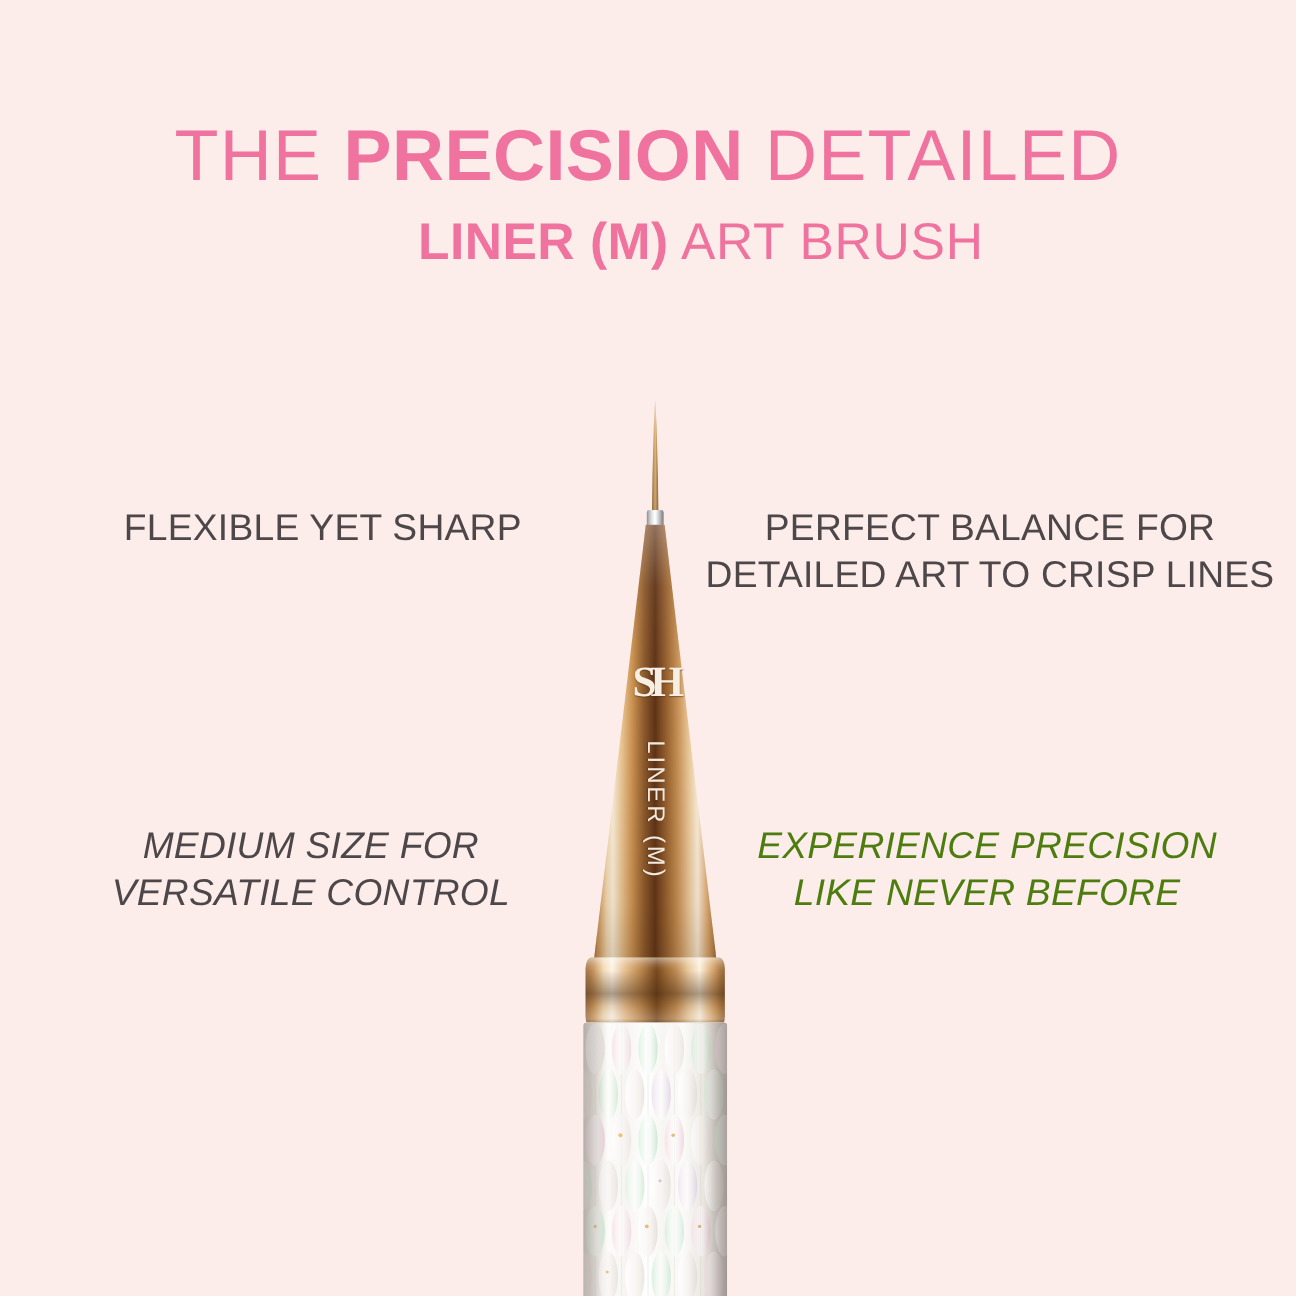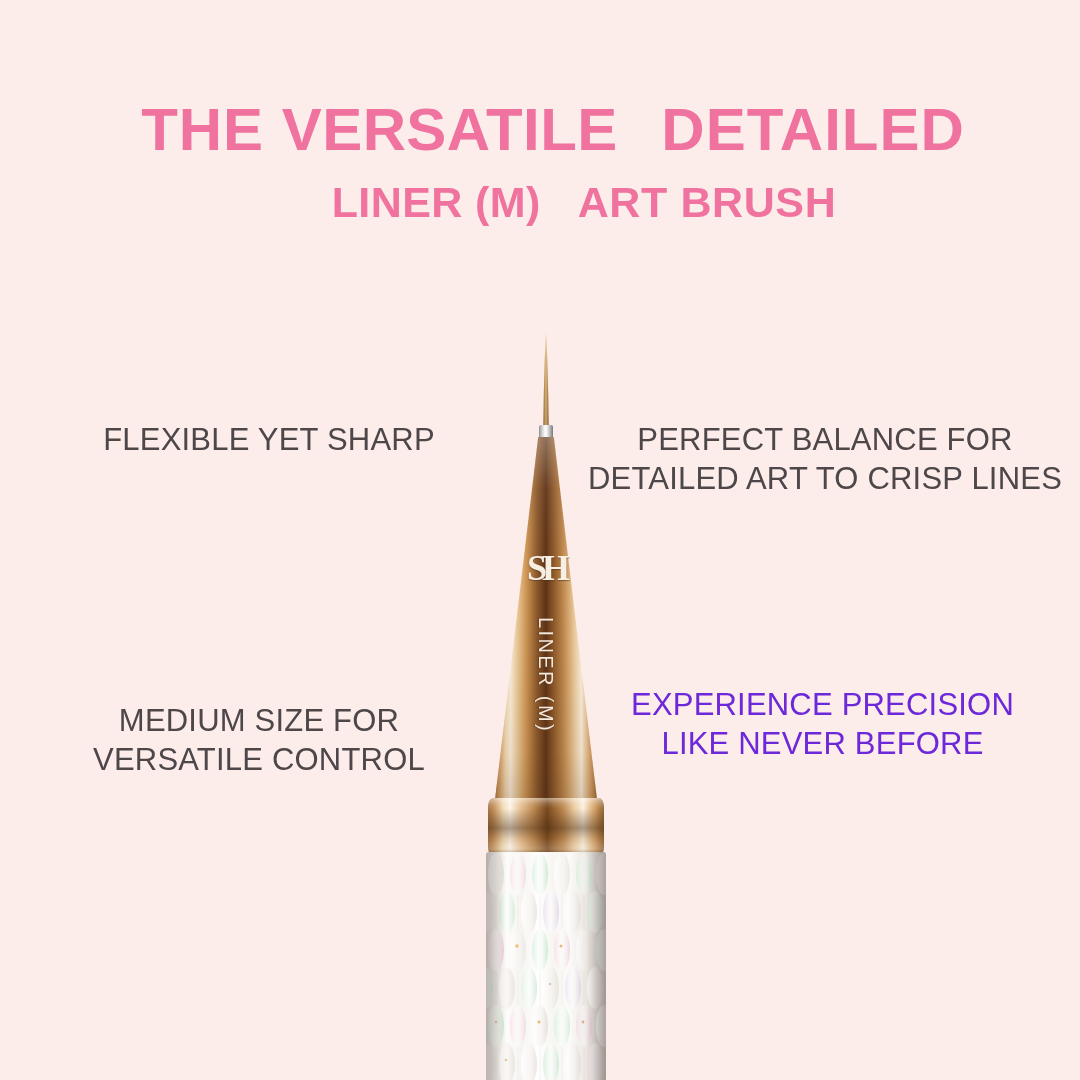--- a/index.html
+++ b/index.html
@@ -36,36 +36,36 @@
   }
   #headline-line2 {
     top: 178px;
     font-size: 43px;
     letter-spacing: 0.6px;
     line-height: 48px;
     font-weight: 300;
     padding-left: 44px;
   }
   .hl-bold { font-weight: 700; letter-spacing: 0.4px; }
-  .hl-light { font-weight: 700; margin-left: 26px; }
+  .hl-light { font-weight: 400; }
 
   
   .feature {
     position: absolute;
     color: #4e474a;
     font-weight: 300;
     font-size: 31px;
     line-height: 39px;
     letter-spacing: 0.2px;
     text-align: center;
     white-space: pre-line;
   }
   #feature-tl { left: 34px;  top: 420px; width: 470px; }
   #feature-tr { left: 580px; top: 420px; width: 490px; }
-  #feature-bl { left: 24px;  top: 701px; width: 470px; }
+  #feature-bl { left: 24px;  top: 685px; width: 470px; font-style: italic; }
   #feature-br { left: 600px; top: 685px; width: 445px; }
 
   
   #brush {
     position: absolute;
     left: 546px;
     top: 0;
     width: 0;
     height: 1080px;
   }
@@ -272,33 +272,33 @@
       rgba(160,150,145,0.10) 88%,
       rgba(140,130,125,0.38) 100%);
     pointer-events: none;
   }
 </style>
 </head>
 <body>
 
 <div id="canvas" style="background: rgb(252, 237, 234);">
 
-  <div class="headline" id="headline-line1" style="color: rgb(240, 115, 159);"><span class="hl-light">THE </span><span class="hl-bold">VERSATILE</span><span class="hl-light"> DETAILED</span></div>
+  <div class="headline" id="headline-line1" style="color: rgb(240, 115, 159);"><span class="hl-light">THE </span><span class="hl-bold">PRECISION</span><span class="hl-light"> DETAILED</span></div>
 
   <div class="headline" id="headline-line2" style="color: rgb(240, 115, 159);"><span class="hl-bold">LINER (M)</span><span class="hl-light"> ART BRUSH</span></div>
 
   <div class="feature" id="feature-tl" style="color: rgb(78, 71, 74);">FLEXIBLE YET SHARP</div>
 
   <div class="feature" id="feature-tr" style="color: rgb(78, 71, 74);">PERFECT BALANCE FOR
 DETAILED ART TO CRISP LINES</div>
 
   <div class="feature" id="feature-bl" style="color: rgb(78, 71, 74);">MEDIUM SIZE FOR
 VERSATILE CONTROL</div>
 
-  <div class="feature" id="feature-br" style="color: #6d28d9;">EXPERIENCE PRECISION
+  <div class="feature" id="feature-br" style="color: #4d7c0f; font-style: italic;">EXPERIENCE PRECISION
 LIKE NEVER BEFORE</div>
 
   <div id="brush">
 
     <div id="bristle"></div>
     <div id="bristle-shade"></div>
 
     <div id="silver-band"></div>
 
     <div id="ferrule"></div>

